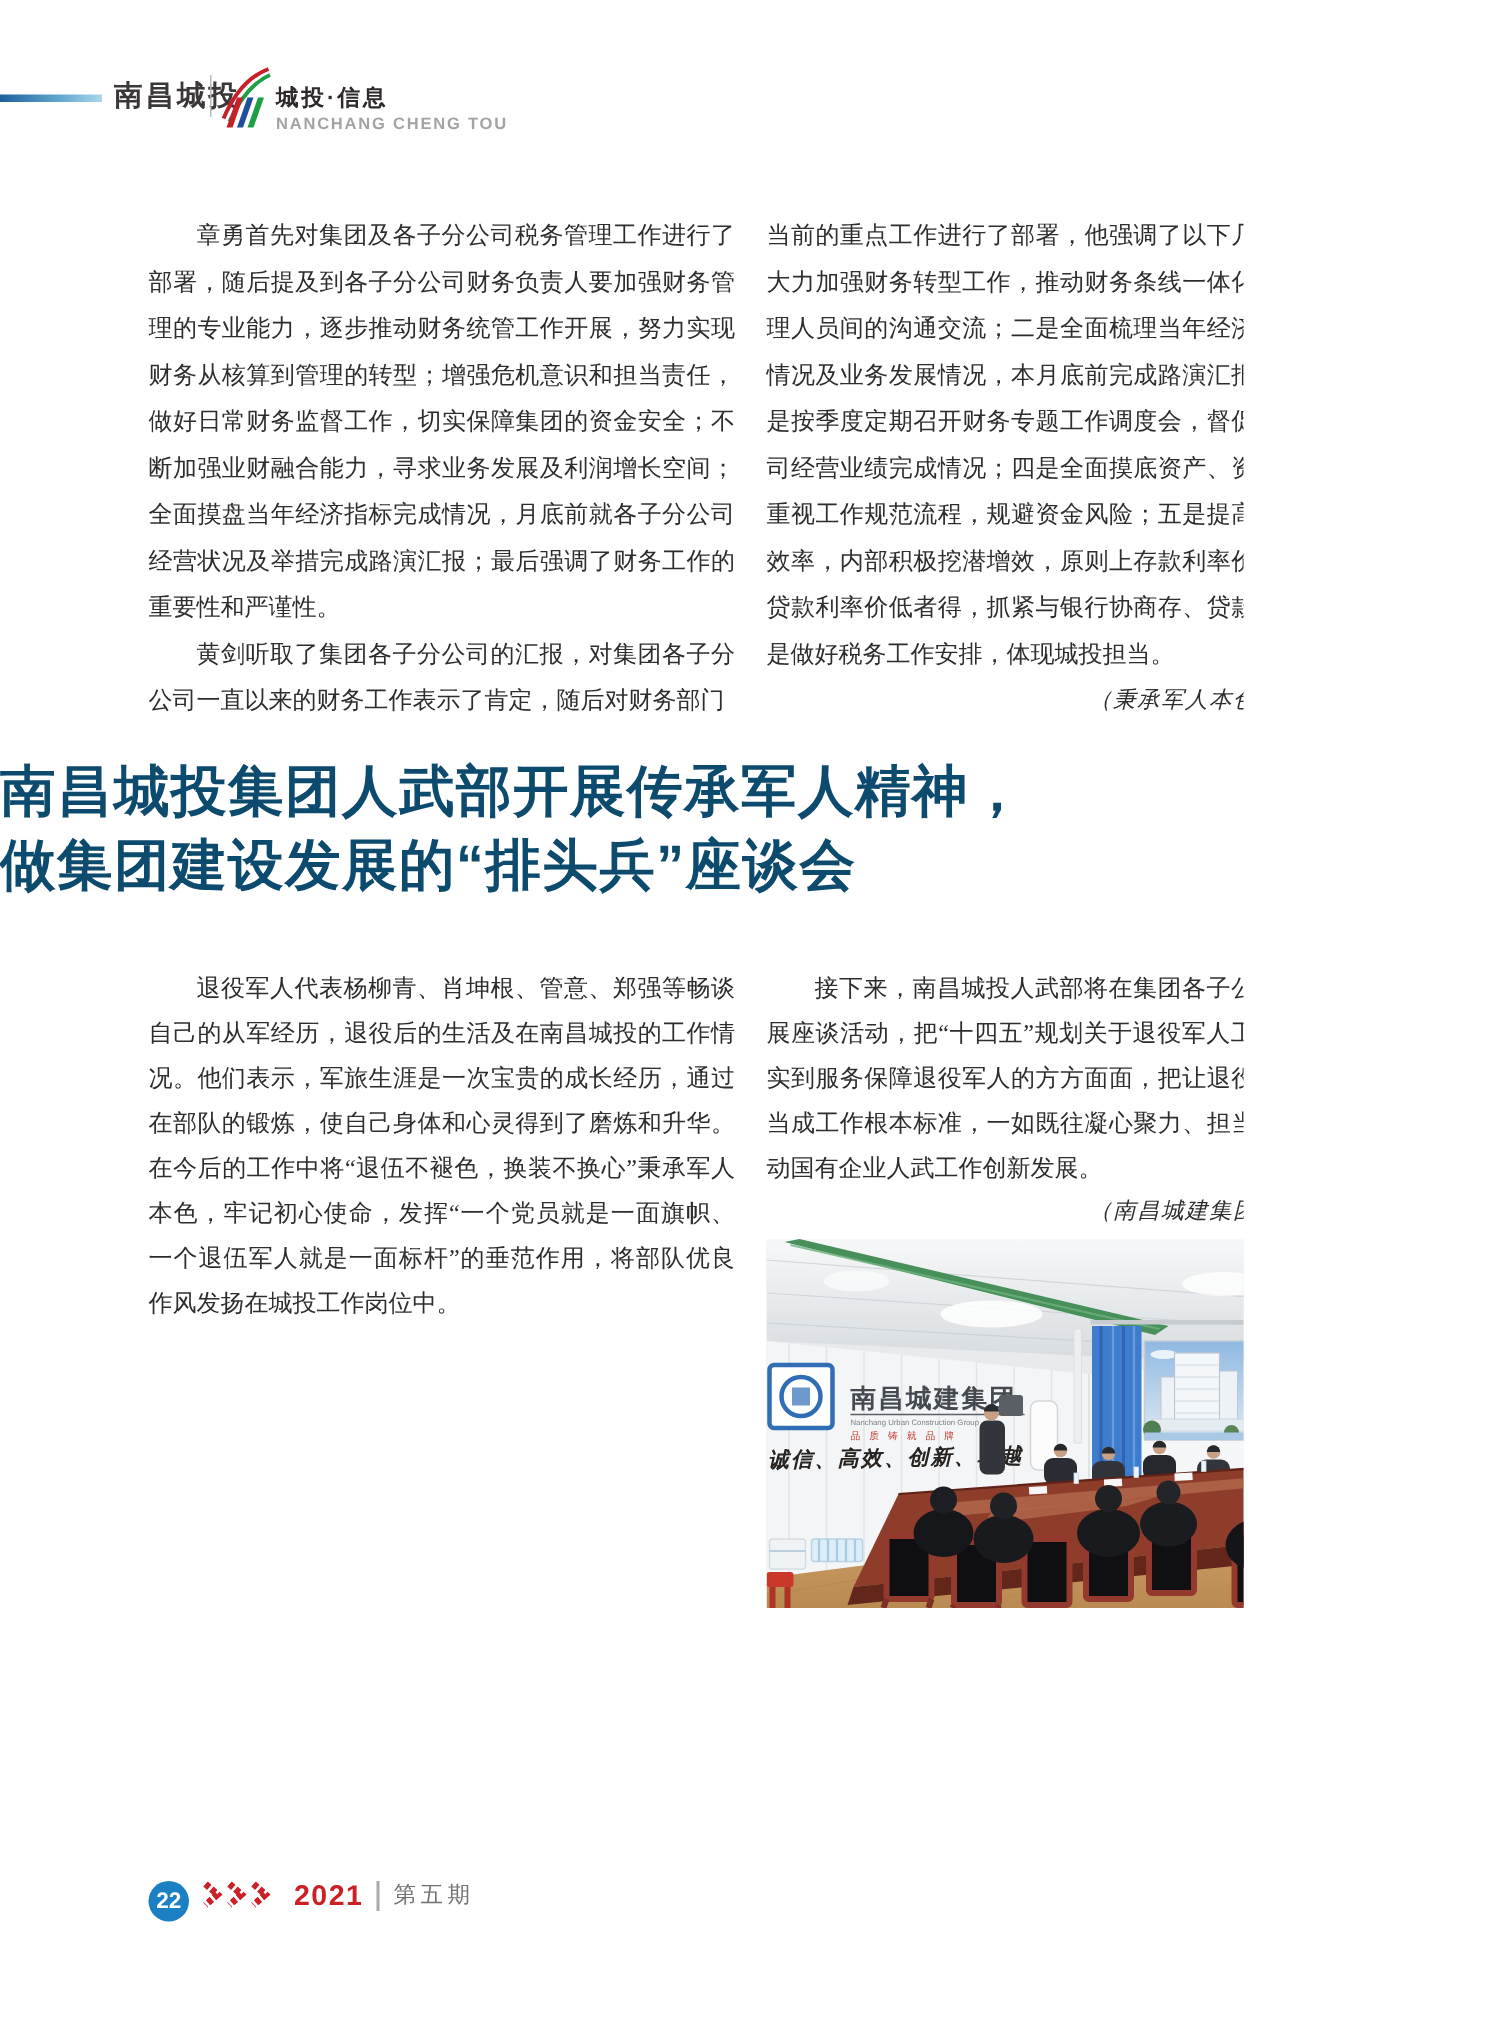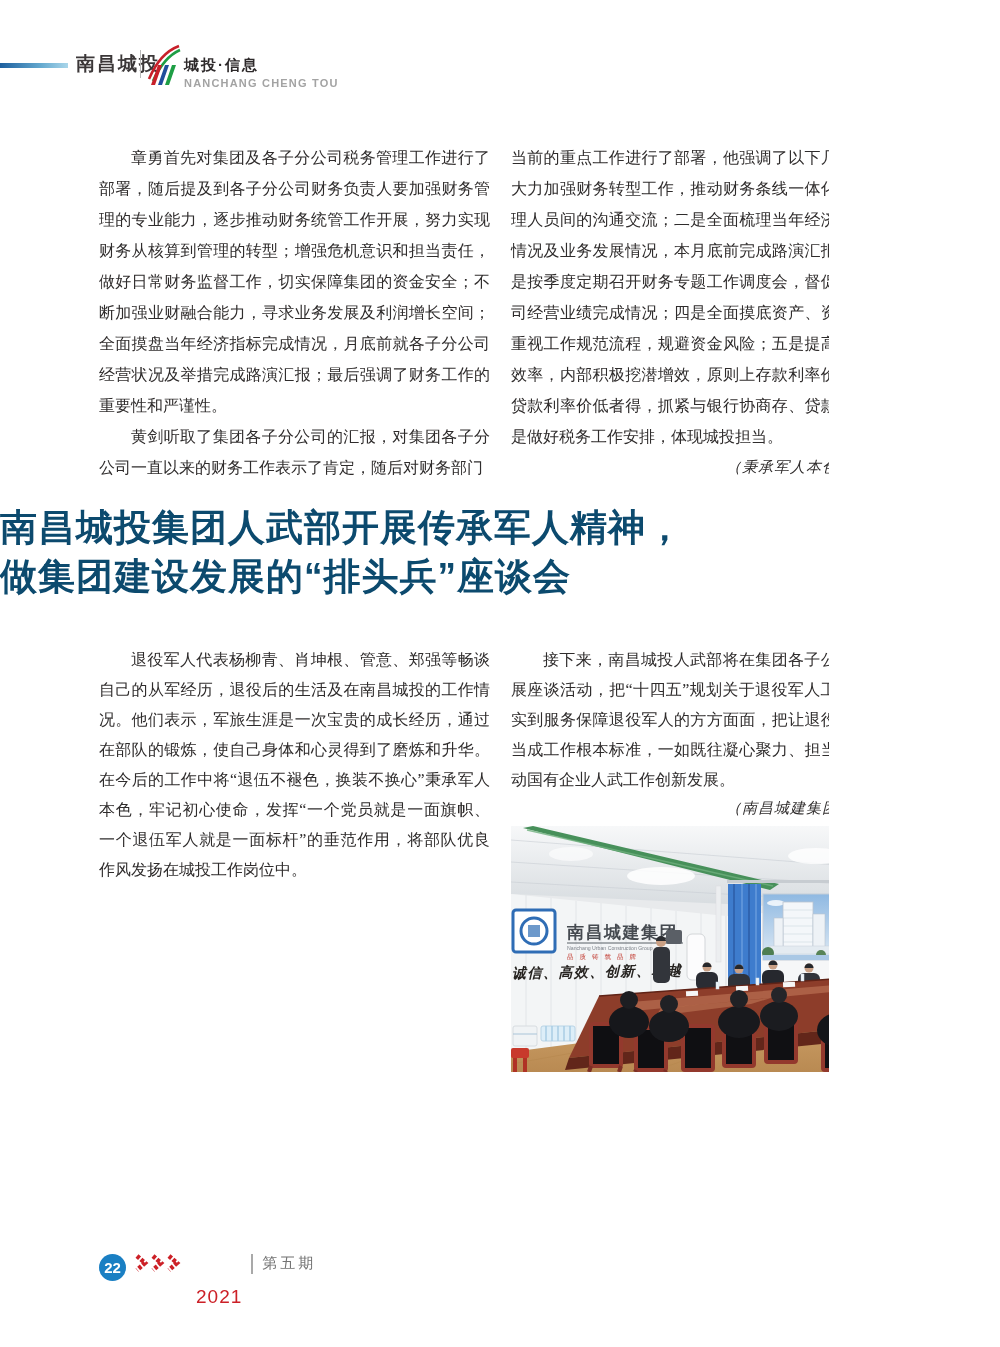--- a/index.html
+++ b/index.html
@@ -37,21 +37,21 @@
 
   
   .photo{margin-top:5px;width:391px;height:246px;overflow:hidden;background:#e8eaec;}
   .photo svg{display:block;width:100%;height:100%;}
 
   
   .footer{position:absolute;left:99px;top:1254px;height:28px;display:flex;align-items:flex-start;gap:9px;
           font-family:"Liberation Sans","DejaVu Sans",sans-serif;}
   .page-badge{width:27px;height:27px;border-radius:50%;background:#1a7fc3;color:#ffffff;
               font-weight:bold;font-size:15px;display:flex;align-items:center;justify-content:center;}
-  .footer-year{color:#cc2027;font-weight:normal;font-size:19px;letter-spacing:1px;margin-top:32px;}
+  .footer-year{color:#cc2027;font-weight:bold;font-size:19px;letter-spacing:1px;}
   .footer-div{width:2px;height:20px;background:#a9a9a9;}
   .footer-issue{color:#737373;font-size:15px;letter-spacing:3px;}
 </style>
 </head>
 <body>
 
 <div class="page">
 
   <div class="head-line"></div>
   <div class="masthead">南昌城投</div>

